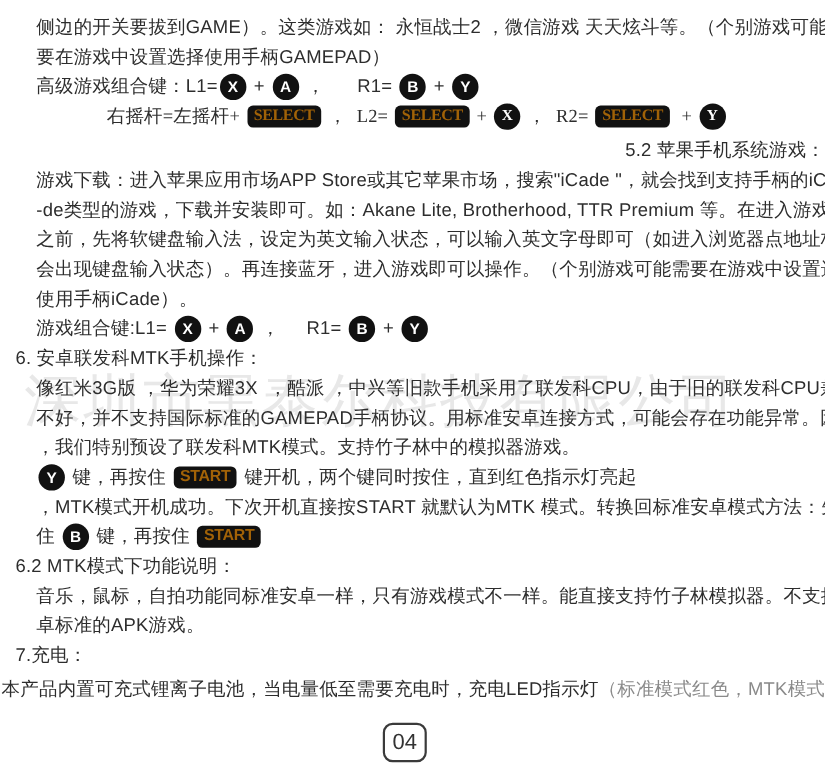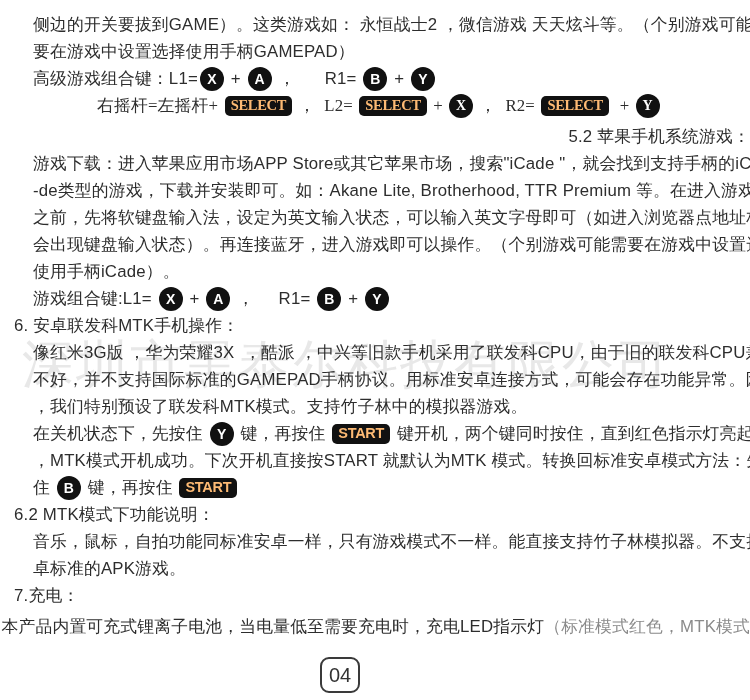--- a/index.html
+++ b/index.html
@@ -27,32 +27,32 @@
   .circle-btn{
     display:inline-flex;align-items:center;justify-content:center;
     width:24px;height:24px;border-radius:50%;
     background:#111111;color:#ffffff;
     font-weight:bold;font-size:14px;line-height:1;
     margin:0 2px;flex:0 0 auto;
   }
   .badge{
     display:inline-flex;align-items:center;justify-content:center;
     height:20px;padding:0 6px;border-radius:5px;
-    background:#111111;color:#fdba74;
+    background:#111111;color:#a16207;
     font-weight:bold;font-size:14.5px;letter-spacing:-0.3px;line-height:1;
     margin:0 2px;flex:0 0 auto;
   }
   #watermark{
     position:absolute;left:22px;top:330px;width:720px;
     font-size:52px;letter-spacing:2px;
     color:rgba(110,110,110,0.16);
     white-space:nowrap;z-index:1;user-select:none;
   }
   #page-badge{
-    position:absolute;left:320px;top:657px;width:40px;height:36px;
+    position:absolute;left:348px;top:657px;width:40px;height:36px;
     border:2px solid #3a3a3a;border-radius:9px;
     display:flex;align-items:center;justify-content:center;
     font-size:20px;color:#333333;background:#ffffff;
     box-sizing:border-box;z-index:2;
   }
 </style>
 </head>
 <body>
 
 <div id="watermark">深圳市黑泰尔科技有限公司</div>
@@ -121,21 +121,20 @@
       <div class="line para">
         <span class="txt">像红米3G版 ，华为荣耀3X  ，酷派 ，中兴等旧款手机采用了联发科CPU，由于旧的联发科CPU兼容性</span>
       </div>
       <div class="line para">
         <span class="txt">不好，并不支持国际标准的GAMEPAD手柄协议。用标准安卓连接方式，可能会存在功能异常。因此</span>
       </div>
       <div class="line para">
         <span class="txt">，我们特别预设了联发科MTK模式。支持竹子林中的模拟器游戏。</span>
       </div>
       <div class="line para">
-        <span class="txt">在关机状态下，先按住 </span>
         <span class="circle-btn">Y</span>
         <span class="txt"> 键，再按住 </span>
         <span class="badge">START</span>
         <span class="txt"> 键开机，两个键同时按住，直到红色指示灯亮起</span>
       </div>
       <div class="line para">
         <span class="txt">，MTK模式开机成功。下次开机直接按START 就默认为MTK 模式。转换回标准安卓模式方法：先按</span>
       </div>
       <div class="line para">
         <span class="txt">住 </span>

